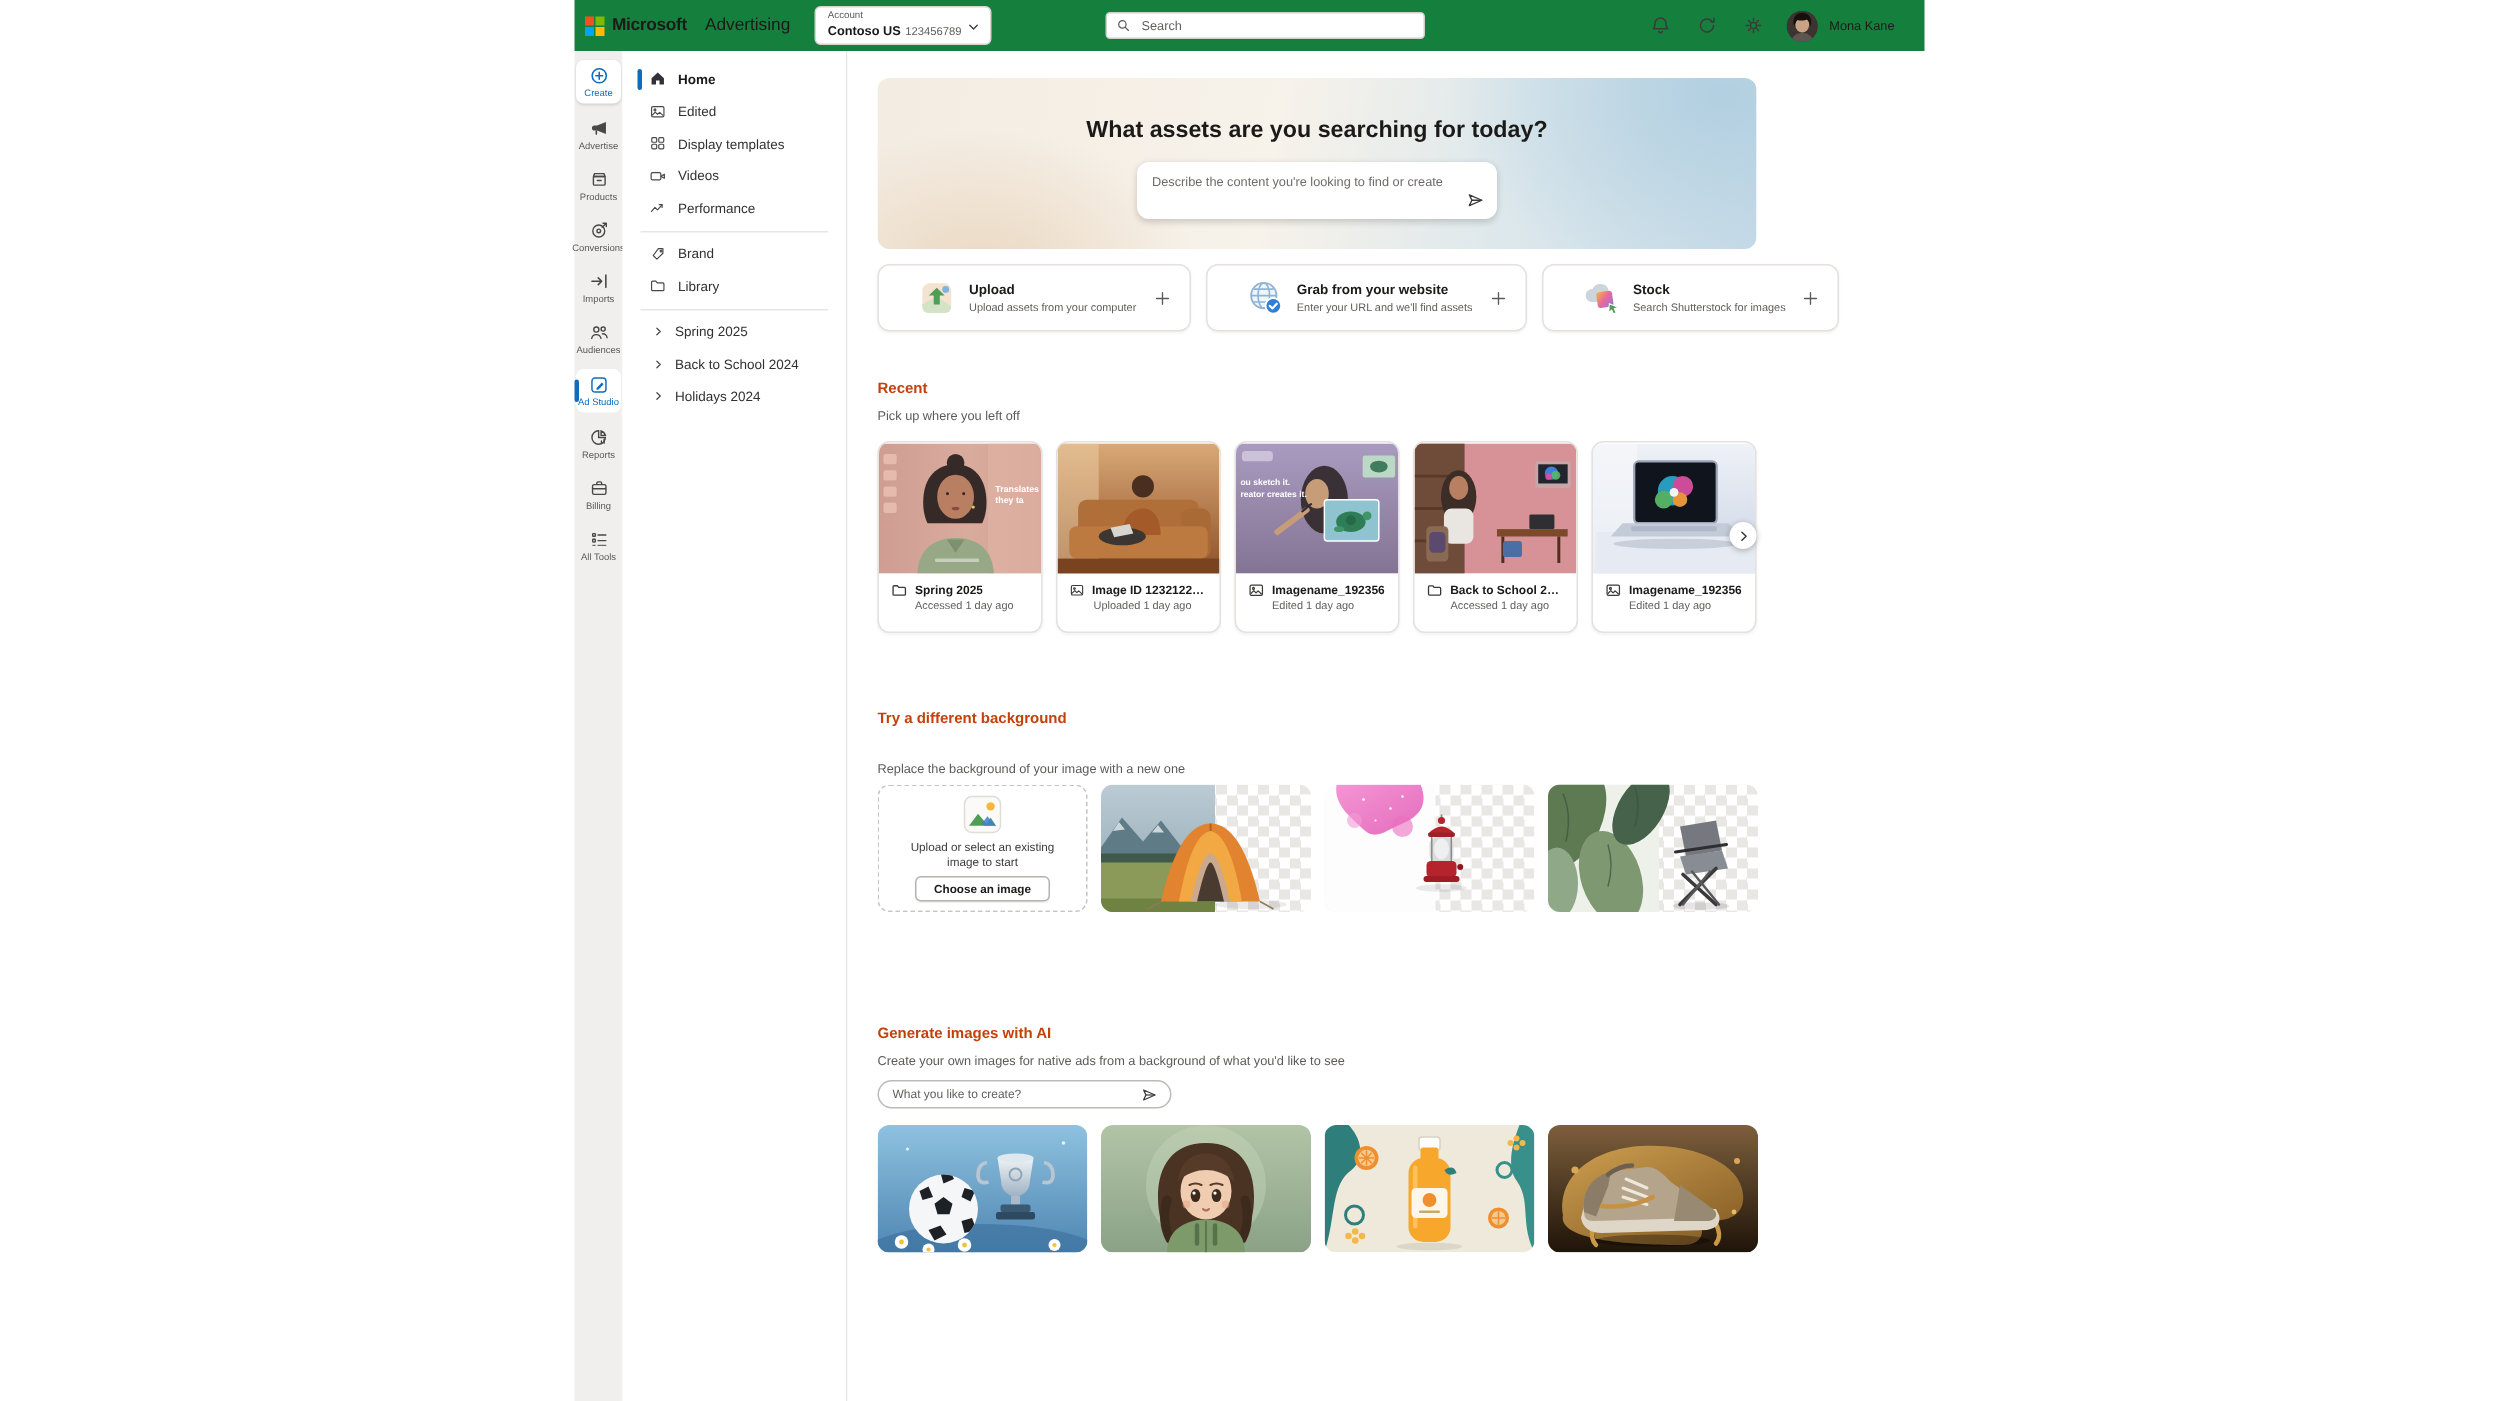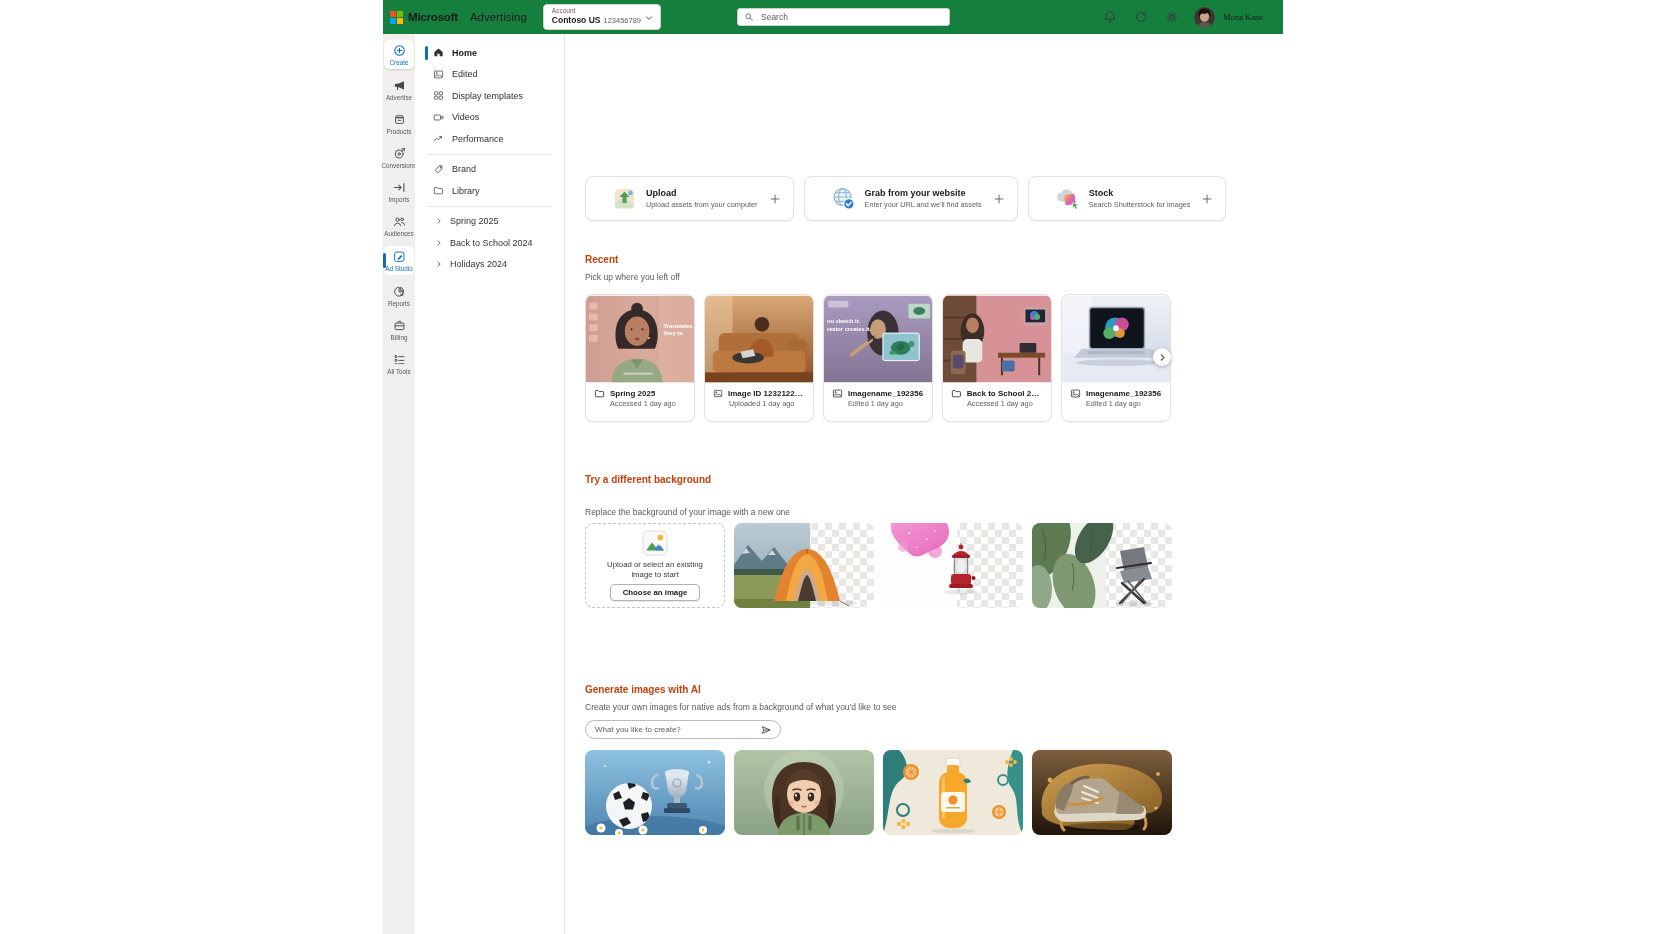--- a/index.html
+++ b/index.html
@@ -22,21 +22,21 @@
   .account-label{font-size:6.5px;color:#605e5c;line-height:8px;}
   .account-line{display:flex;align-items:center;gap:3px;}
   .account-name{font-size:8.5px;font-weight:700;color:#1b1a19;}
   .account-number{font-size:7.5px;color:#605e5c;}
   .account-chevron{position:absolute;right:6px;top:8px;}
   .search-box{position:absolute;left:354px;top:8px;width:213px;height:18px;background:#fff;
     border:1px solid #d1cfcd;border-radius:3px;display:flex;align-items:center;padding:0 6px;box-sizing:border-box;}
   .search-box input{border:none;outline:none;background:transparent;font-size:8.5px;color:#323130;
     margin-left:5px;flex:1;font-family:inherit;}
   .search-box input::placeholder{color:#605e5c;}
-  .top-right{margin-left:auto;display:flex;align-items:center;gap:13px;margin-right:20px;font-family:Liberation Serif, serif;}
+  .top-right{margin-left:auto;display:flex;align-items:center;gap:13px;margin-right:20px;}
   .icon-btn{width:18px;height:18px;display:grid;place-items:center;cursor:pointer;}
   .avatar{width:21px;height:21px;border-radius:50%;overflow:hidden;cursor:pointer;}
   .user-name{font-size:8.5px;color:#1b1a19;margin-left:-5px;}
 
   
   .rail{position:absolute;left:0;top:34px;width:32px;bottom:0;background:#f0efee;
     display:flex;flex-direction:column;align-items:center;padding-top:6px;gap:7px;box-sizing:border-box;}
   .rail-item{width:30px;display:flex;flex-direction:column;align-items:center;gap:2px;
     padding:3px 0 2px;border-radius:5px;cursor:pointer;position:relative;}
   .rail-item span{font-size:6.3px;color:#5c5a58;white-space:nowrap;}
@@ -333,20 +333,32 @@
     <div class="folder-item">
       <svg width="8" height="8" viewBox="0 0 16 16" fill="none" stroke="#4a4845" stroke-width="1.6" stroke-linecap="round" stroke-linejoin="round">
           <path d="M5.8 3.6L10.4 8l-4.6 4.4"></path>
         </svg>
       <span>Holidays 2024</span>
     </div>
   </div>
 
   <div class="main">
 
+    <div class="hero">
+      <div class="hero-title">What assets are you searching for today?</div>
+      <div class="hero-input-wrap">
+        <textarea placeholder="Describe the content you're looking to find or create" style=""></textarea>
+        <div class="hero-send">
+          <svg width="13" height="13" viewBox="0 0 16 16" fill="none" stroke="#3b3a39" stroke-width="1.1" stroke-linejoin="round">
+              <path d="M3.2 3.6L13.4 8 3.2 12.4l2-4.4z"></path>
+              <path d="M5.2 8h8.2"></path>
+            </svg>
+        </div>
+      </div>
+    </div>
 
     <div class="actions">
       <div class="acard">
         <svg width="25" height="25" viewBox="0 0 26 26">
             <rect x="3" y="3" width="20" height="20" rx="5" fill="#f3e3d0"></rect>
             <path d="M3 17.5l10-5.5 10 7v.5a4 4 0 0 1-4 4H7a4 4 0 0 1-4-4z" fill="#d4e2c6"></path>
             <path d="M13 6l5.5 5.5h-3.4v6.2h-4.2v-6.2H7.5z" fill="#4f9d57"></path>
             <circle cx="19.2" cy="7.2" r="2.4" fill="#7ab4e0"></circle>
           </svg>
         <div class="atxt">

